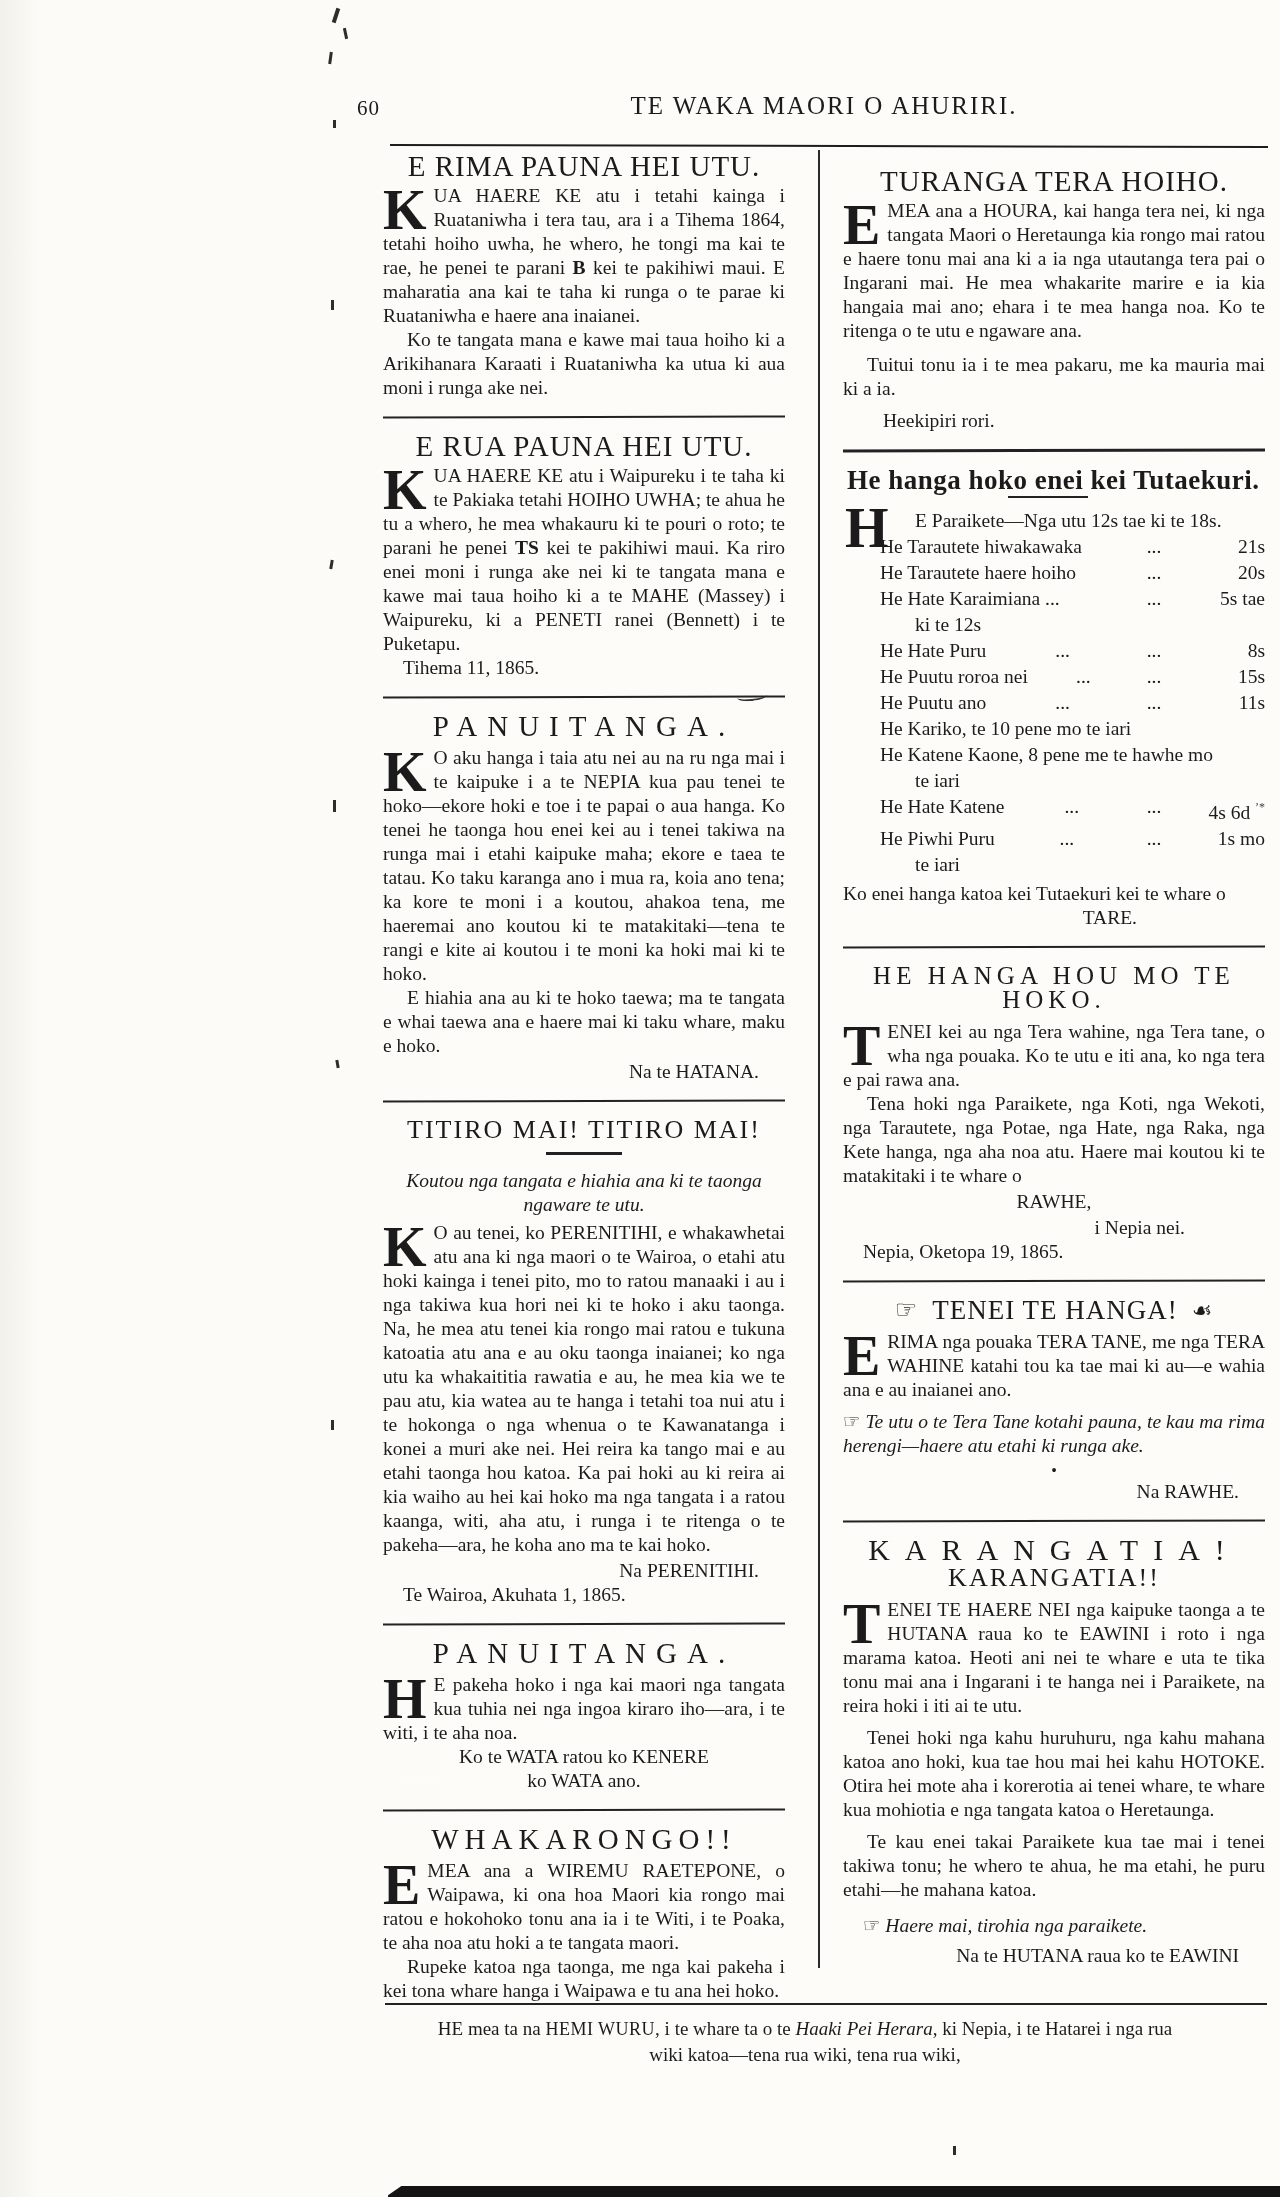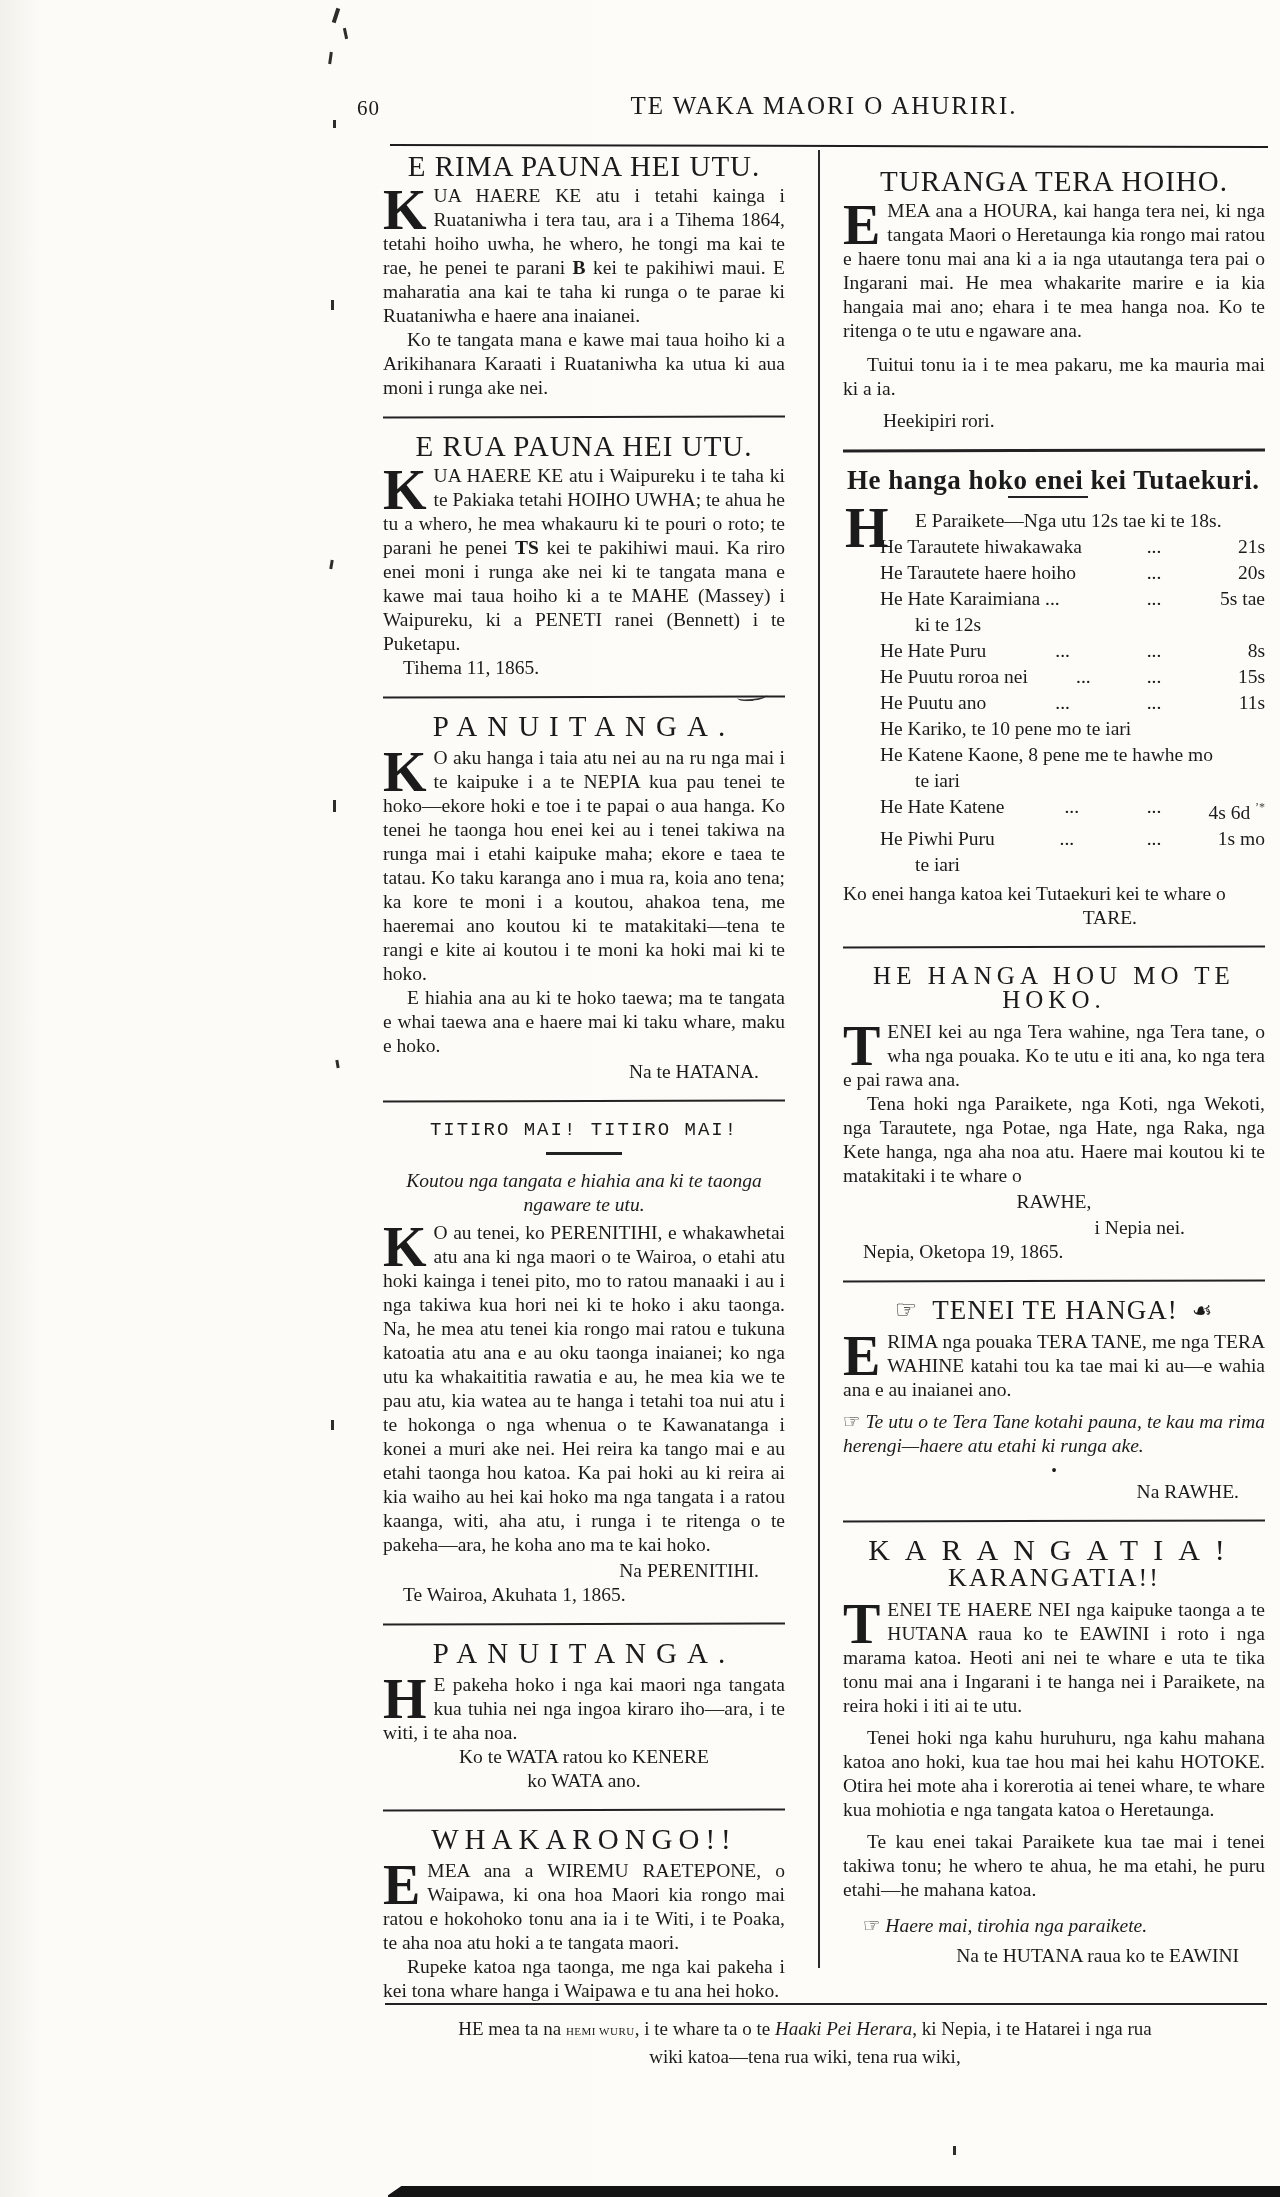--- a/index.html
+++ b/index.html
@@ -9,21 +9,21 @@
   .pagenum{position:absolute;left:357px;top:96px;font-size:21px;letter-spacing:1px;}
   .masthead{position:absolute;left:383px;top:92px;width:882px;text-align:center;font-size:25px;letter-spacing:2px;}
   .header-rule{position:absolute;left:390px;top:145px;width:878px;height:2px;background:#1d1d1d;transform:rotate(.12deg);}
   .coldiv{position:absolute;left:818px;top:150px;width:2px;height:1818px;background:#2a2a2a;}
   .col{position:absolute;text-align:justify;font-size:19.5px;line-height:24px;}
   #leftcol{left:383px;top:144px;width:402px;}
   #rightcol{left:843px;top:163px;width:422px;}
   h2,h3{margin:0;font-weight:normal;text-align:center;}
   .h-article{font-size:29px;letter-spacing:1px;margin:10px 0 6px;}
   .h-spread{font-size:29px;letter-spacing:10px;margin:14px 0 8px;}
-  .h-titiro{font-size:19px;letter-spacing:2px;margin:12px 0 4px;font-family:Liberation Mono, monospace;}
+  .h-titiro{font-size:26px;letter-spacing:2px;margin:12px 0 4px;}
   .h-whaka{font-size:29px;letter-spacing:6px;margin:12px 0 8px;}
   .h-bold{font-size:27px;font-weight:bold;text-align:left;letter-spacing:.5px;margin:16px 0 2px 4px;}
   .h-hou{font-size:25px;letter-spacing:5px;margin:14px 0 0;}
   .h-hou2{font-size:25px;letter-spacing:5px;margin:0 0 8px;}
   .h-karanga{font-size:30px;letter-spacing:15px;margin:16px 0 4px;}
   .h-karanga2{font-size:26px;letter-spacing:2px;margin:0 0 8px;}
   .h-tenei{font-size:27px;letter-spacing:1px;margin:14px 0 8px;display:flex;align-items:center;justify-content:center;gap:14px;}
   p{margin:0;}
   .indent{text-indent:24px;}
   .dropcap{float:left;font-size:56px;line-height:44px;font-weight:bold;margin:4px 7px 0 0;}
@@ -49,21 +49,21 @@
   .pdots{text-align:center;min-width:30px;}
   .pvalue{min-width:96px;text-align:right;white-space:nowrap;}
   .pmark{font-size:12px;vertical-align:super;color:#444;}
   .pcont{padding-left:72px;}
   .pclosing{margin-top:4px;}
   .tare{text-align:right;padding-right:128px;}
   .dot-orn{text-align:center;font-size:16px;line-height:14px;margin:6px 0 2px;}
   
   .footer-rule{position:absolute;left:385px;top:2003px;width:882px;height:2px;background:#222;}
   .footer{position:absolute;left:340px;top:2016px;width:930px;text-align:center;font-size:19px;line-height:26px;}
-  .smallcaps{font-size:11px;letter-spacing:.5px;margin-top:20px;}
+  .smallcaps{font-size:18px;letter-spacing:.5px;margin-top:20px;}
   
   .mark{position:absolute;background:#2e2d2b;}
   .squiggle{position:absolute;left:737px;top:692px;width:30px;height:7px;border-bottom:2px solid #333;border-radius:50%;transform:rotate(-6deg);}
   .bottom-bar{position:absolute;left:388px;top:2186px;width:892px;height:11px;background:#141414;clip-path:polygon(0 85%,1.5% 0,100% 0,100% 100%,0 100%);}
   .tick{position:absolute;left:953px;top:2146px;width:3px;height:9px;background:#2e2d2b;}
 </style>
 </head>
 <body>
 
 <div class="page">

